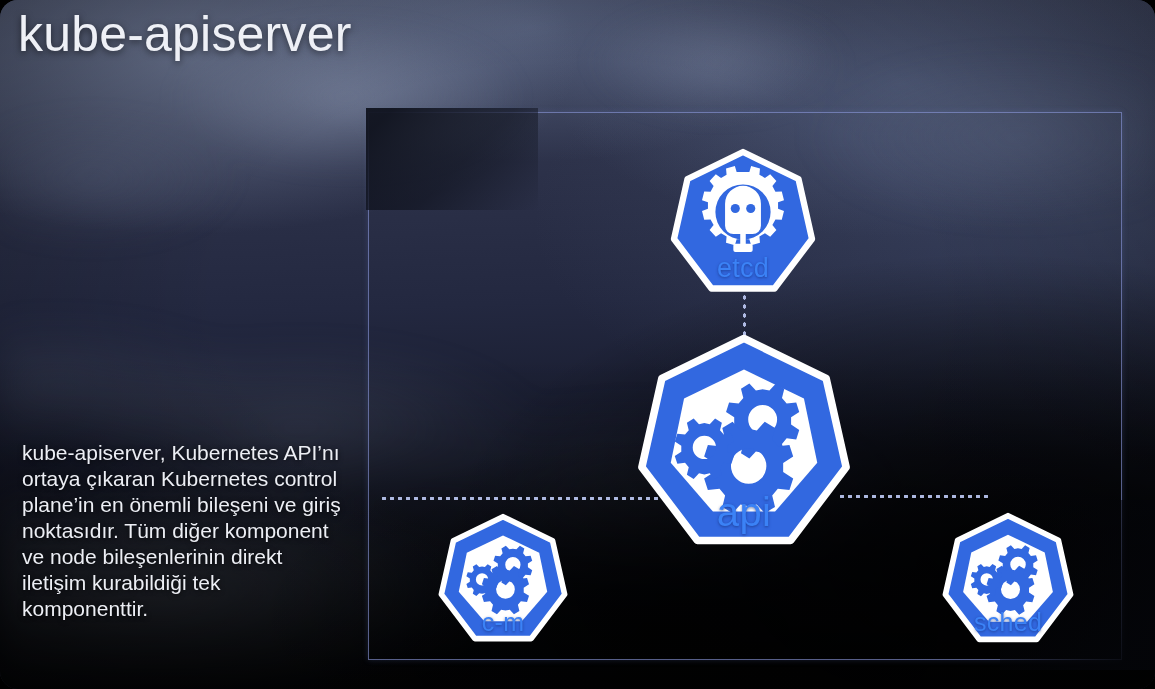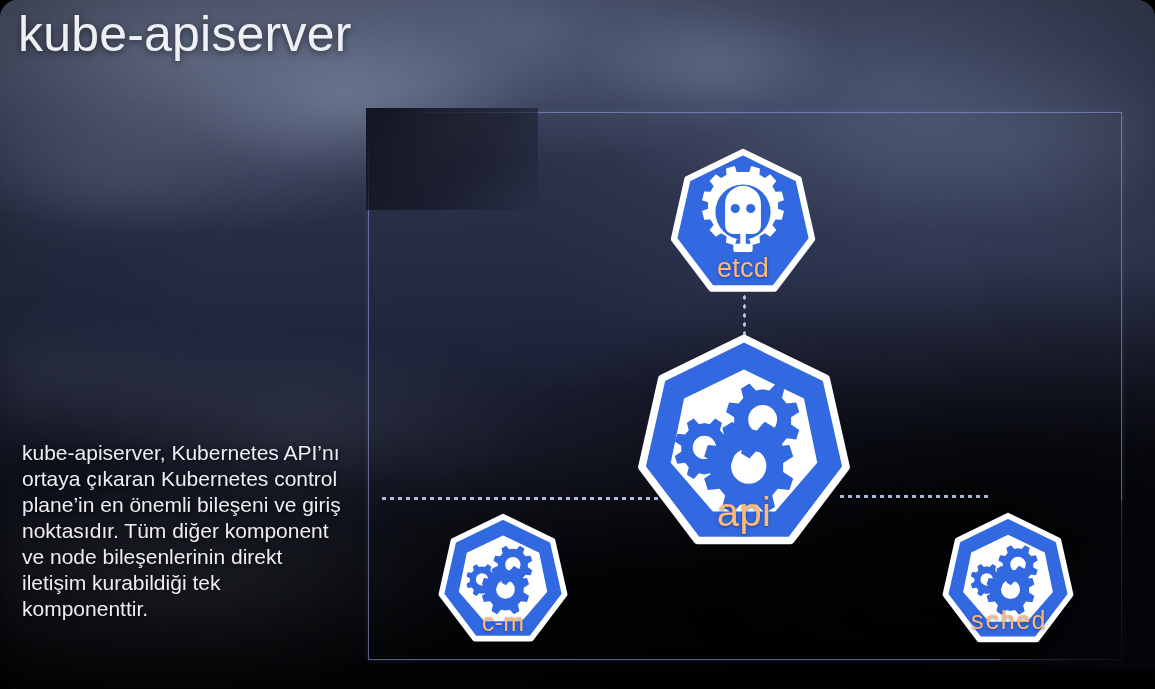--- a/index.html
+++ b/index.html
@@ -145,39 +145,39 @@
     position: relative;
     width: 100%;
     height: 100%;
   }
   .hex svg { display: block; width: 100%; height: 100%; overflow: visible; }
   .node-label {
     position: absolute;
     left: 0;
     right: 0;
     text-align: center;
-    color: #fdba74;
+    color: #3b82f6;
     font-weight: 400;
     text-shadow: 0 1px 3px rgba(20,40,110,0.6);
     pointer-events: none;
     letter-spacing: 0.3px;
     margin-top: 20px;
   }
 
   .node-etcd  { left: 668px; top: 148px; width: 150px; height: 152px; }
   .node-etcd  .node-label { bottom: 16px; font-size: 27px; }
 
   .node-api   { left: 633px; top: 333px; width: 222px; height: 224px; }
   .node-api   .node-label { bottom: 22px; font-size: 40px; }
 
   .node-cm    { left: 436px; top: 513px; width: 134px; height: 136px; }
   .node-cm    .node-label { bottom: 12px; font-size: 25px; }
 
   .node-sched { left: 934px; top: 513px; width: 148px; height: 136px; }
-  .node-sched .node-label { bottom: 12px; font-size: 25px; font-family: Liberation Mono, monospace; }
+  .node-sched .node-label { bottom: 12px; font-size: 25px; }
 </style>
 </head>
 <body>
 
 <div id="slide">
 
   <div class="bg-layer bg-base"></div>
   <div class="bg-layer bg-cloud-a"></div>
   <div class="bg-layer bg-mountain"></div>
   <div class="bg-layer bg-dark-right"></div>

